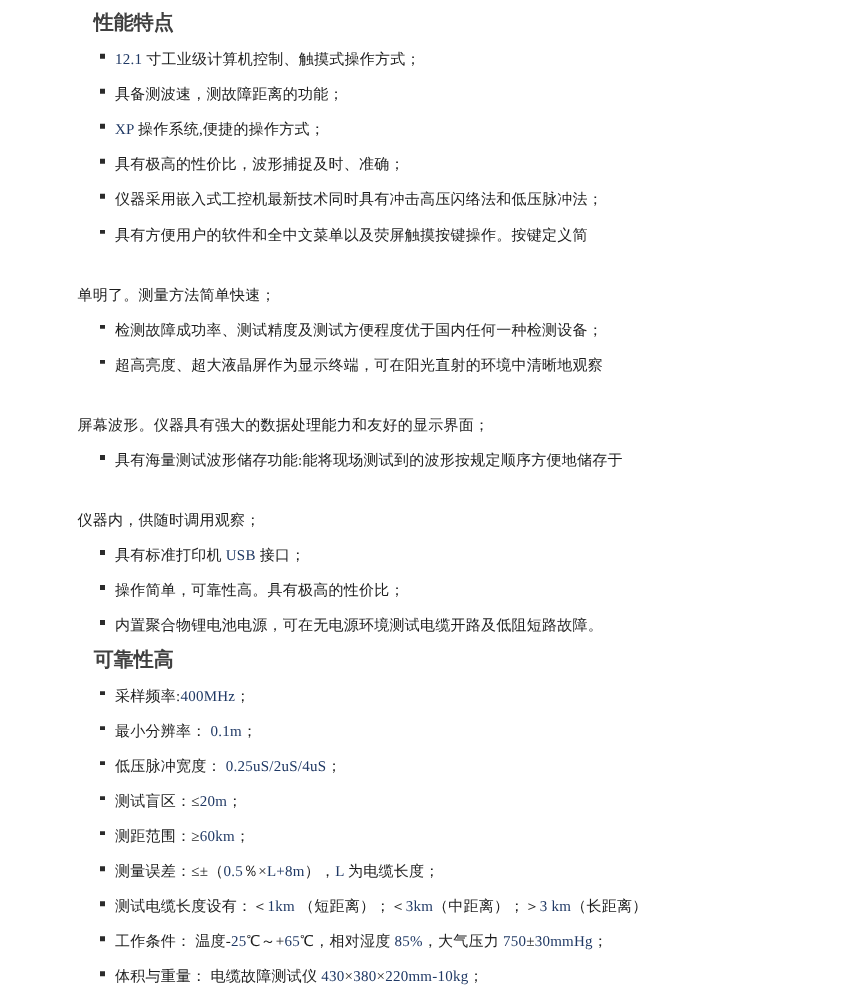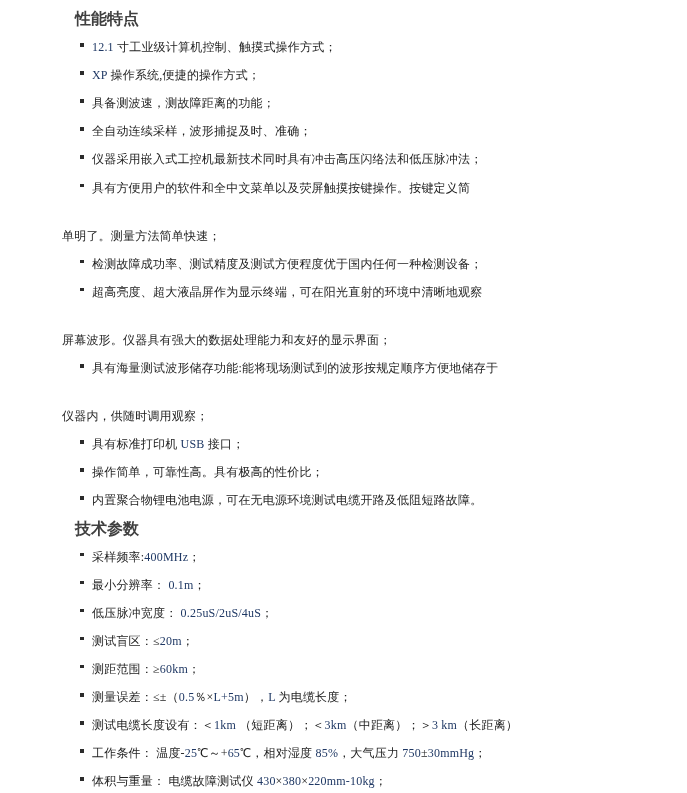--- a/index.html
+++ b/index.html
@@ -31,40 +31,40 @@
   .latin{color:var(--latin,#1f3864);}
 </style>
 </head>
 <body>
 
 <div class="doc">
 
   <h2 class="header">性能特点</h2>
 
   <div class="line bullet"><span class="dot"></span><span class="txt"><span class="latin">12.1</span> 寸工业级计算机控制、触摸式操作方式；</span></div>
+  <div class="line bullet"><span class="dot"></span><span class="txt">具备测波速，测故障距离的功能；</span></div>
   <div class="line bullet"><span class="dot"></span><span class="txt"><span class="latin">XP</span> 操作系统,便捷的操作方式；</span></div>
-  <div class="line bullet"><span class="dot"></span><span class="txt">具备测波速，测故障距离的功能；</span></div>
-  <div class="line bullet"><span class="dot"></span><span class="txt">全自动连续采样，波形捕捉及时、准确；</span></div>
+  <div class="line bullet"><span class="dot"></span><span class="txt">具有极高的性价比，波形捕捉及时、准确；</span></div>
   <div class="line bullet"><span class="dot"></span><span class="txt">仪器采用嵌入式工控机最新技术同时具有冲击高压闪络法和低压脉冲法；</span></div>
   <div class="line bullet"><span class="dot"></span><span class="txt">具有方便用户的软件和全中文菜单以及荧屏触摸按键操作。按键定义简</span></div>
   <div class="line cont"><span class="txt">单明了。测量方法简单快速；</span></div>
   <div class="line bullet"><span class="dot"></span><span class="txt">检测故障成功率、测试精度及测试方便程度优于国内任何一种检测设备；</span></div>
   <div class="line bullet"><span class="dot"></span><span class="txt">超高亮度、超大液晶屏作为显示终端，可在阳光直射的环境中清晰地观察</span></div>
   <div class="line cont"><span class="txt">屏幕波形。仪器具有强大的数据处理能力和友好的显示界面；</span></div>
   <div class="line bullet"><span class="dot"></span><span class="txt">具有海量测试波形储存功能:能将现场测试到的波形按规定顺序方便地储存于</span></div>
   <div class="line cont"><span class="txt">仪器内，供随时调用观察；</span></div>
   <div class="line bullet"><span class="dot"></span><span class="txt">具有标准打印机 <span class="latin">USB</span> 接口；</span></div>
   <div class="line bullet"><span class="dot"></span><span class="txt">操作简单，可靠性高。具有极高的性价比；</span></div>
   <div class="line bullet"><span class="dot"></span><span class="txt">内置聚合物锂电池电源，可在无电源环境测试电缆开路及低阻短路故障。</span></div>
 
-  <h2 class="header">技术参数</h2>
+  <h2 class="header">可靠性高</h2>
 
   <div class="line bullet"><span class="dot"></span><span class="txt">采样频率:<span class="latin">400MHz</span>；</span></div>
   <div class="line bullet"><span class="dot"></span><span class="txt">最小分辨率： <span class="latin">0.1m</span>；</span></div>
   <div class="line bullet"><span class="dot"></span><span class="txt">低压脉冲宽度： <span class="latin">0.25uS/2uS/4uS</span>；</span></div>
   <div class="line bullet"><span class="dot"></span><span class="txt">测试盲区：≤<span class="latin">20m</span>；</span></div>
   <div class="line bullet"><span class="dot"></span><span class="txt">测距范围：≥<span class="latin">60km</span>；</span></div>
-  <div class="line bullet"><span class="dot"></span><span class="txt">测量误差：≤±（<span class="latin">0.5</span>％×<span class="latin">L+5m</span>），<span class="latin">L</span> 为电缆长度；</span></div>
+  <div class="line bullet"><span class="dot"></span><span class="txt">测量误差：≤±（<span class="latin">0.5</span>％×<span class="latin">L+8m</span>），<span class="latin">L</span> 为电缆长度；</span></div>
   <div class="line bullet"><span class="dot"></span><span class="txt">测试电缆长度设有：＜<span class="latin">1km</span> （短距离）；＜<span class="latin">3km</span>（中距离）；＞<span class="latin">3</span> <span class="latin">km</span>（长距离）</span></div>
   <div class="line bullet"><span class="dot"></span><span class="txt">工作条件：  温度-<span class="latin">25</span>℃～+<span class="latin">65</span>℃，相对湿度 <span class="latin">85%</span>，大气压力 <span class="latin">750</span>±<span class="latin">30mmHg</span>；</span></div>
   <div class="line bullet"><span class="dot"></span><span class="txt">体积与重量：  电缆故障测试仪  <span class="latin">430</span>×<span class="latin">380</span>×<span class="latin">220mm-10kg</span>；</span></div>
 
 </div>
 
 </body></html>

